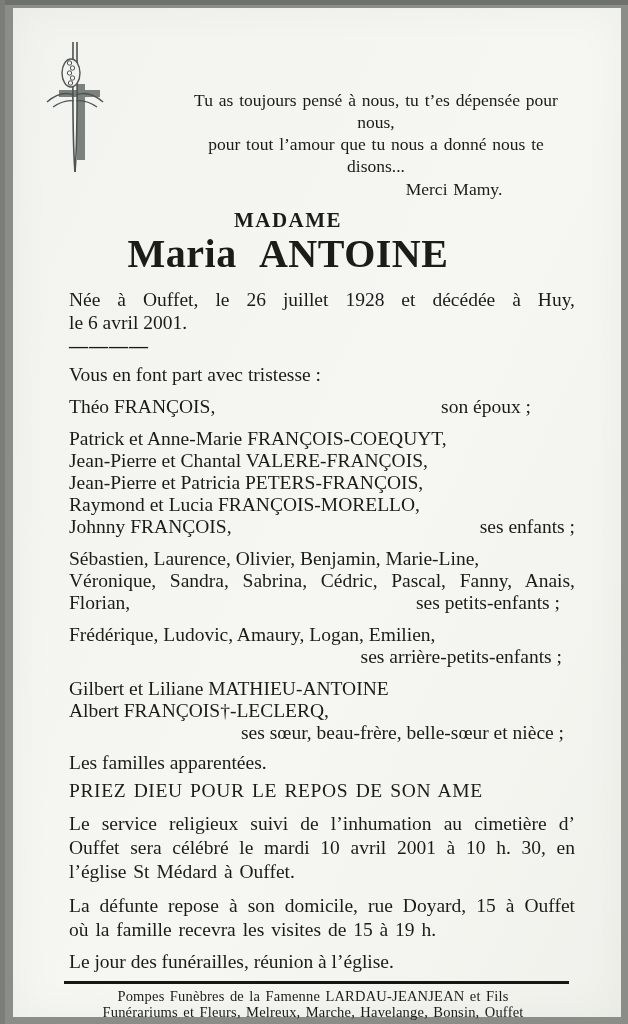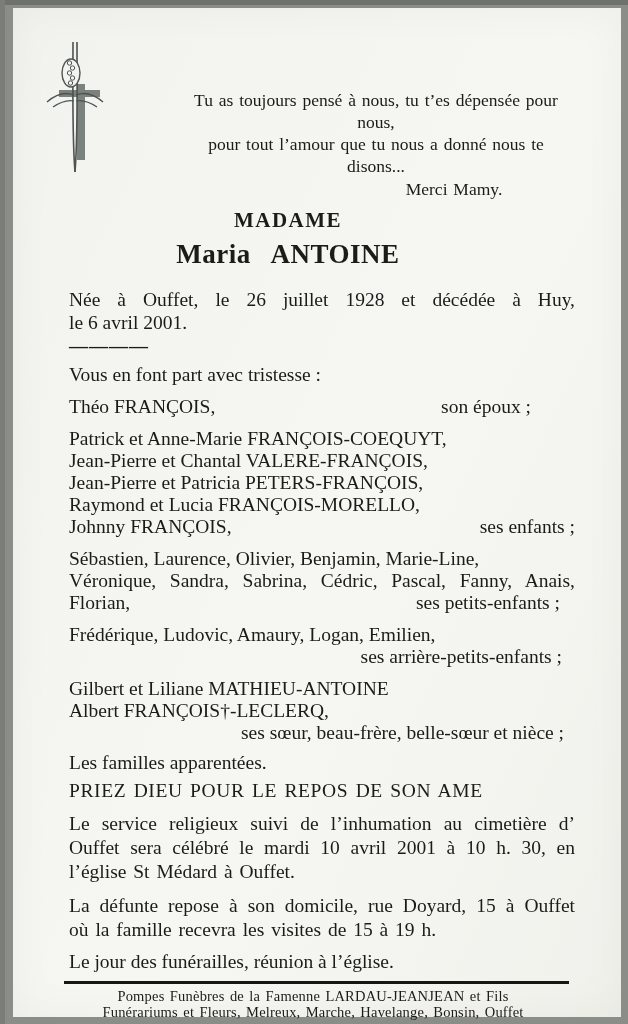--- a/index.html
+++ b/index.html
@@ -19,21 +19,21 @@
     box-shadow: inset 0 0 45px rgba(0,0,0,0.04);
   }
   .icon { position: absolute; left: 32px; top: 32px; }
   .content { position: absolute; left: 56px; right: 46px; top: 0; margin-top: 45px; }
 
   .quote { margin: 36px 0 0 108px; text-align: center; font-size: 17.5px; line-height: 22px; word-spacing: 1.5px; }
   .quote-sig { position: relative; left: 78px; margin-top: 1px; }
 
   .header { text-align: center; padding-right: 68px; }
   .honorific { margin-top: 8px; font-size: 21px; line-height: 24px; font-weight: bold; letter-spacing: 1.5px; }
-  .deceased  { font-size: 27px; line-height: 44px; font-weight: bold; letter-spacing: 0.5px; word-spacing: 14px; }
+  .deceased  { font-size: 40px; line-height: 44px; font-weight: bold; letter-spacing: 0.5px; word-spacing: 14px; }
   .spouse    { margin-top: 2px; font-size: 22px; line-height: 25px; }
 
   .birth { margin-top: 12px; font-size: 19.5px; line-height: 23px; }
   .jline { text-align: justify; text-align-last: justify; }
   .divider { margin-top: 2px; font-size: 19px; line-height: 20px; font-weight: bold; letter-spacing: 1px; }
   .intro { margin-top: 8px; font-size: 19.5px; line-height: 22px; }
 
   .group { margin-top: 10px; font-size: 19.5px; line-height: 22px; }
   .row { display: flex; justify-content: space-between; }
   .pr44 { padding-right: 44px; gap: 32px; }

